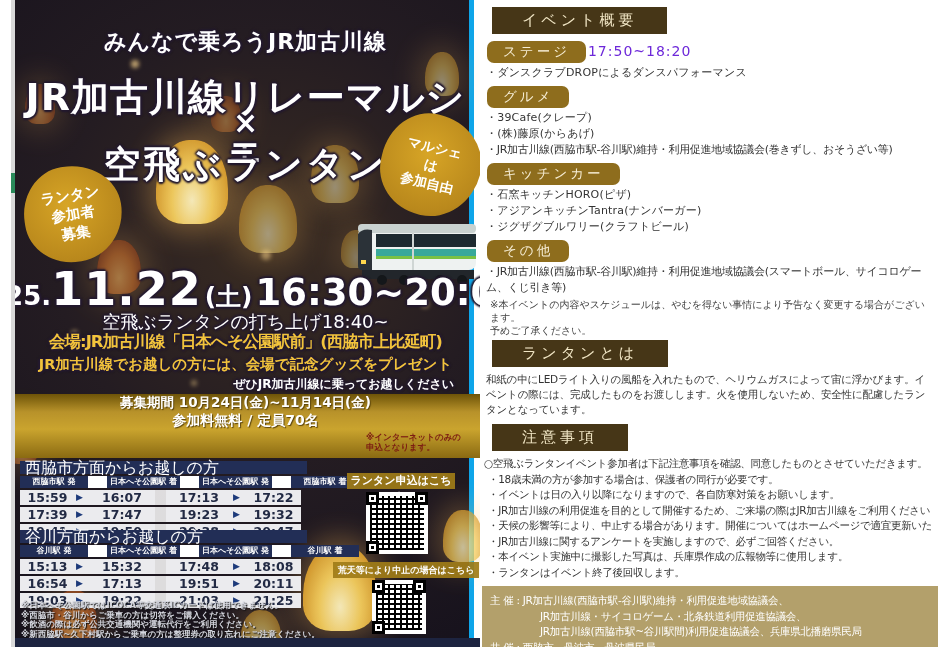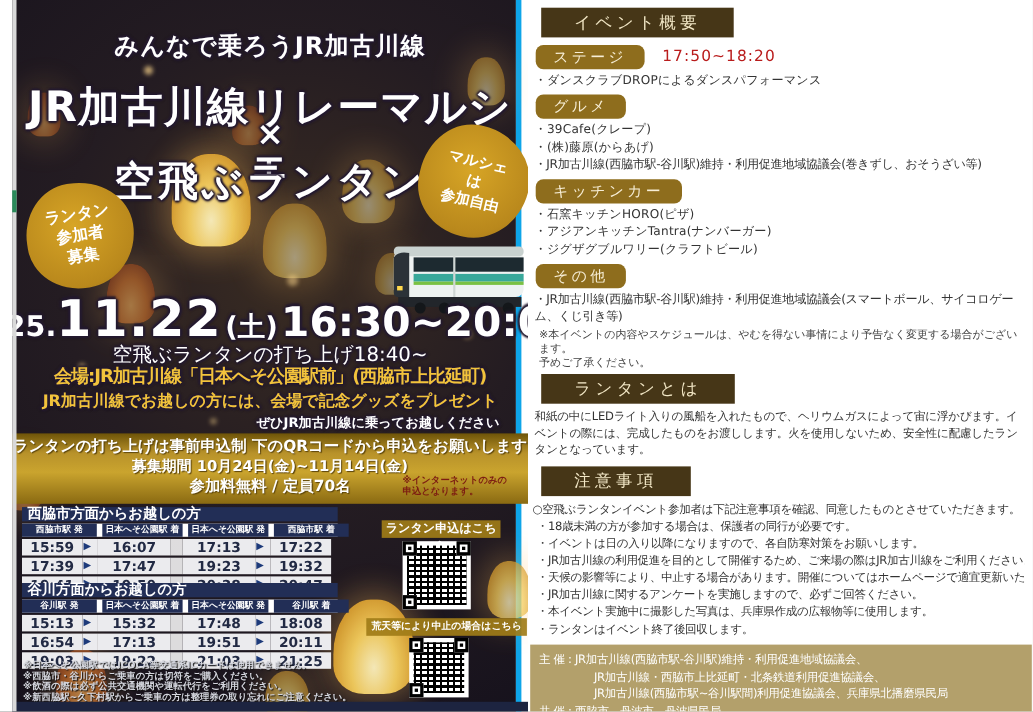--- a/index.html
+++ b/index.html
@@ -41,23 +41,23 @@
 
   .band{position:absolute;left:0;top:394px;width:469px;height:64px;z-index:3;
     background:linear-gradient(180deg,#6e5408 0%,#b8922a 28%,#caa42e 55%,#8a6a12 100%);
     color:#fff;font-weight:bold;text-align:center;}
   .band .b1{padding-top:3px;font-size:14px;text-shadow:1px 1px 1px #5a430a;}
   .band .b2{font-size:13.5px;text-shadow:1px 1px 1px #5a430a;}
   .band .b3{font-size:14px;text-shadow:1px 1px 1px #5a430a;}
   .band-note{position:absolute;right:4px;top:38px;width:110px;font-size:8.5px;line-height:10px;color:#7d1d12;font-weight:bold;text-align:left;white-space:pre-line;text-shadow:none;}
 
   .tlabel{position:absolute;left:9px;width:287px;height:13px;z-index:3;background:#222e56;color:#fff;
-    font-size:13px;font-weight:bold;line-height:13px;text-align:left;padding-left:5px;}
+    font-size:16px;font-weight:normal;line-height:13px;text-align:left;padding-left:5px;}
   .ttable{position:absolute;left:9px;width:287px;z-index:3;}
-  .thead{display:grid;grid-template-columns:68px 73px 73px 68px;gap:5px;background:#fff;}
+  .thead{display:grid;grid-template-columns:68px 73px 73px 68px;gap:19px;background:#fff;}
   .thead span{background:#222e56;color:#fff;font-size:8px;font-weight:bold;text-align:center;line-height:12px;height:12px;overflow:hidden;}
   .trow{display:grid;grid-template-columns:55px 14px 66px 11px 66px 14px 55px;margin-top:2px;height:15px;}
   .trow .t{background:#ebebee;color:#222a44;font-size:12.5px;font-weight:600;text-align:center;line-height:15px;}
   .trow .arrc{background:#ebebee;position:relative;}
   .trow .arrc::before{content:"▶";position:absolute;left:1px;top:0;font-size:9px;line-height:15px;color:#1d3a7a;}
   .trow .gap{background:rgba(255,255,255,.85);}
 
   .pnotes{position:absolute;left:10px;top:601px;width:330px;z-index:3;text-align:left;color:#d4d6de;
     font-size:8.5px;line-height:9.5px;font-weight:bold;text-shadow:1px 1px 1px #111;}
   .bottom-bar{position:absolute;left:0;top:638px;width:469px;height:9px;background:#1d2440;z-index:4;}
@@ -75,22 +75,22 @@
   .qr .f{position:absolute;width:13px;height:13px;border:3px solid #000;background:#fff;}
   .qr .f::after{content:"";position:absolute;left:2px;top:2px;width:3px;height:3px;background:#000;}
   .qr .f1{left:0;top:0;}.qr .f2{right:0;top:0;}.qr .f3{left:0;bottom:0;}
 
   .train{position:absolute;left:341px;top:214px;z-index:3;}
 
   
   .panel{position:absolute;left:469px;top:0;width:470px;height:647px;background:#fff;border-left:5px solid #0ea5e9;overflow:hidden;padding:4px 8px 0 10px;}
   .dark-box{display:inline-block;background:#463617;color:#f2e7c6;font-size:15px;letter-spacing:4px;padding:4px 30px;margin:3px 0 2px 8px;}
   .pill{display:inline-block;background:#8e6d1d;color:#f7eed6;font-size:13.5px;letter-spacing:3px;padding:2px 16px;border-radius:7px;margin:5px 0 2px 3px;}
-  .stage-row{display:flex;align-items:center;gap:16px;}
-  .stage-time{font-size:14px;color:#b91c1c;letter-spacing:1px;}
+  .stage-row{display:flex;align-items:center;gap:2px;}
+  .stage-time{font-size:14px;color:#6d28d9;letter-spacing:1px;}
   .item{font-size:11px;color:#333;line-height:16px;letter-spacing:.2px;margin-left:2px;}
   .item.long{letter-spacing:-.3px;}
   .small-note{font-size:10px;color:#444;line-height:13px;margin:2px 0 0 6px;white-space:pre-line;}
   .para{font-size:10.5px;color:#333;line-height:15px;letter-spacing:-.2px;margin:3px 0 0 2px;}
   .caution-intro{font-size:10.5px;color:#333;line-height:15.5px;letter-spacing:-.3px;margin-top:3px;}
   .caution-item{font-size:10.5px;color:#333;line-height:15.5px;letter-spacing:-.3px;margin-left:4px;white-space:nowrap;overflow:hidden;}
   .footer{margin:6px 0 0 -2px;width:456px;background:#b3a06b;color:#fff;padding:7px 8px;font-size:10.5px;line-height:15.5px;letter-spacing:-.3px;}
   .footer div{white-space:nowrap;overflow:hidden;}
   .footer .indent{padding-left:50px;}
 </style>
@@ -157,21 +157,20 @@
       <span class="d-main">11.22</span>
       <span class="d-dow">(土)</span>
       <span class="d-time">16:30~20:00</span>
     </div>
     <div class="pz p-launch outline">空飛ぶランタンの打ち上げ18:40~</div>
     <div class="pz p-venue outline">会場:JR加古川線「日本へそ公園駅前」(西脇市上比延町)</div>
     <div class="pz p-gift outline">JR加古川線でお越しの方には、会場で記念グッズをプレゼント</div>
     <div class="pz p-ride outline">ぜひJR加古川線に乗ってお越しください</div>
 
     <div class="band">
-      <div class="b1">ランタンの打ち上げは事前申込制 下のQRコードから申込をお願いします</div>
       <div class="b2">募集期間 10月24日(金)~11月14日(金)</div>
       <div class="b3">参加料無料 / 定員70名</div>
       <div class="band-note">※インターネットのみの
 申込となります。</div>
     </div>
 
     <div class="tlabel" style="top:461px;">西脇市方面からお越しの方</div>
     <div class="ttable" style="top:476px;">
       <div class="thead">
         <span>西脇市駅 発</span>
@@ -301,19 +300,19 @@
     <div class="caution-item">・18歳未満の方が参加する場合は、保護者の同行が必要です。</div>
     <div class="caution-item">・イベントは日の入り以降になりますので、各自防寒対策をお願いします。</div>
     <div class="caution-item">・JR加古川線の利用促進を目的として開催するため、ご来場の際はJR加古川線をご利用ください。</div>
     <div class="caution-item">・天候の影響等により、中止する場合があります。開催についてはホームページで適宜更新いたします。</div>
     <div class="caution-item">・JR加古川線に関するアンケートを実施しますので、必ずご回答ください。</div>
     <div class="caution-item">・本イベント実施中に撮影した写真は、兵庫県作成の広報物等に使用します。</div>
     <div class="caution-item">・ランタンはイベント終了後回収します。</div>
 
     <div class="footer">
       <div>主 催 : JR加古川線(西脇市駅-谷川駅)維持・利用促進地域協議会、</div>
-      <div class="indent">JR加古川線・西脇市上比延町・北条鉄道利用促進協議会、</div>
+      <div class="indent">JR加古川線・サイコロゲーム・北条鉄道利用促進協議会、</div>
       <div class="indent">JR加古川線(西脇市駅~谷川駅間)利用促進協議会、兵庫県北播磨県民局</div>
       <div>共 催 : 西脇市、丹波市、丹波県民局</div>
 
     </div>
   </div>
 </div>
 
 </body></html>

